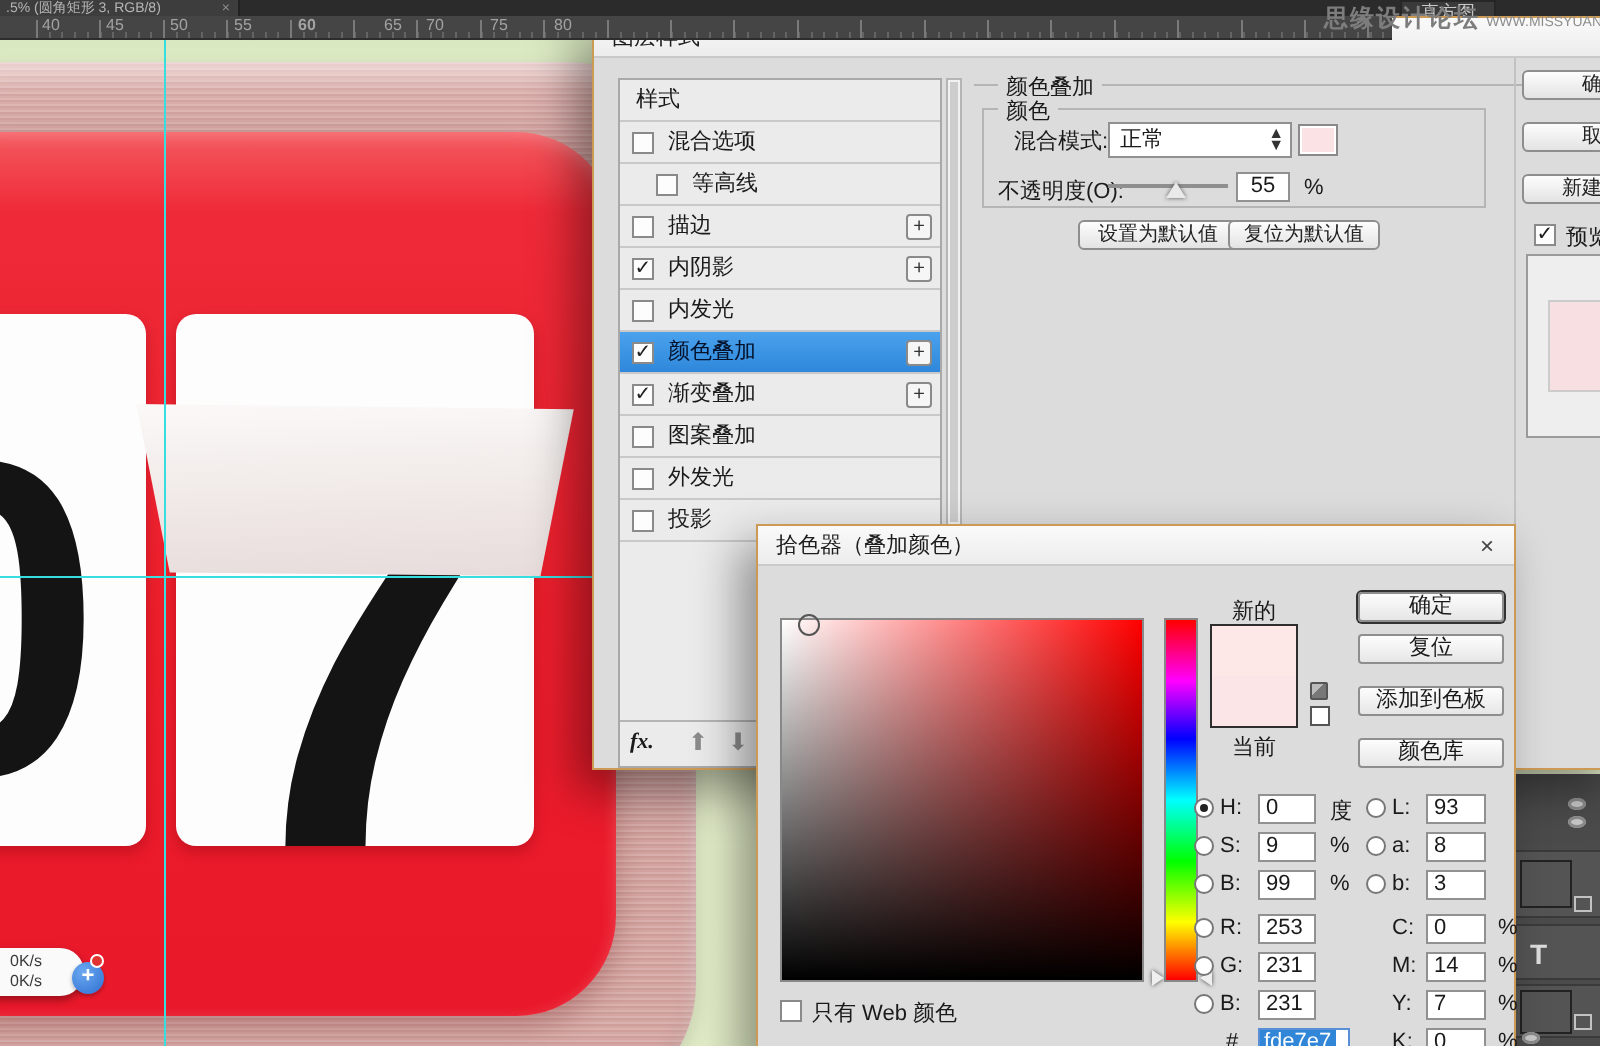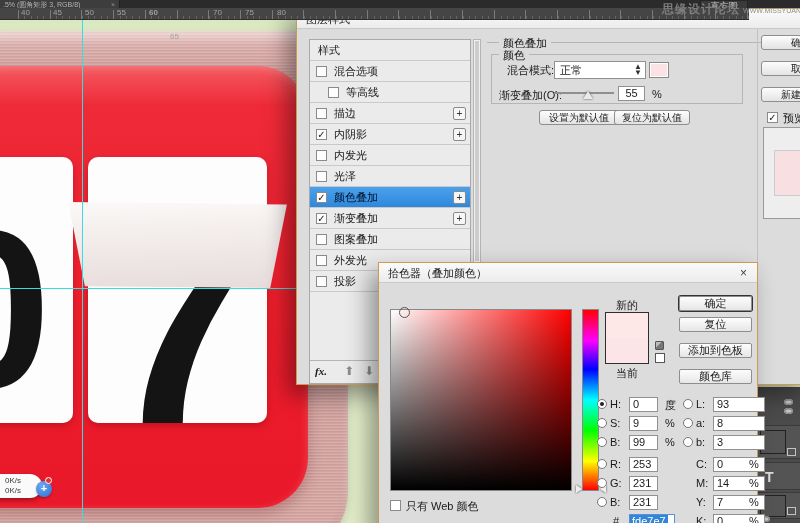--- a/index.html
+++ b/index.html
@@ -5,21 +5,21 @@
   * { margin:0; padding:0; box-sizing:border-box; }
   html,body { width:800px; height:523px; }
   body { font-family:"Liberation Sans","DejaVu Sans",sans-serif; font-size:11px; color:#1a1a1a; }
   #stage { position:relative; width:800px; height:523px; overflow:hidden; background:#3f3f3f; }
 
   
   .topbar { position:absolute; left:0; top:0; width:800px; height:8px; background:#2b2b2b; z-index:6; overflow:hidden; }
   .doc-tab { position:absolute; left:0; top:0; width:120px; height:8px; background:#3d3d3d; border-right:1px solid #222; color:#b5b5b5; font-size:7px; line-height:9px; padding-left:3px; white-space:nowrap; overflow:hidden; }
   .doc-tab .x { position:absolute; right:4px; top:0; color:#909090; font-size:7px; }
   .panel-tab { position:absolute; top:0; height:8px; background:#3a3a3a; border:1px solid #262626; border-bottom:none; color:#c8c8c8; font-size:9px; line-height:11px; text-align:center; overflow:hidden; }
-  .ruler { position:absolute; left:0; top:8px; width:749px; height:12px; background:#454545; border-bottom:1px solid #2d2d2d; z-index:6;
+  .ruler { position:absolute; left:0; top:8px; width:696px; height:12px; background:#454545; border-bottom:1px solid #2d2d2d; z-index:6;
     background-image:
       repeating-linear-gradient(90deg, #7a7a7a 0 1px, transparent 1px 31.7px),
       repeating-linear-gradient(90deg, #646464 0 1px, transparent 1px 6.35px);
     background-size:100% 9px, 100% 3px; background-position:18px bottom, 18px bottom; background-repeat:no-repeat; }
   .ruler span { position:absolute; top:0; font-size:8px; color:#a2a2a2; line-height:10px; }
 
   
   .canvas { position:absolute; left:0; top:20px; width:800px; height:503px; background:linear-gradient(180deg,#d9e8c0,#e6f0cd 30px,#e4eec9); z-index:1; overflow:hidden; }
   .pink-frame { position:absolute; left:-60px; top:11px; width:408px; height:525px; border-radius:64px;
     background:
@@ -116,21 +116,21 @@
   .gamut-sq { position:absolute; left:276px; top:90px; width:10px; height:10px; background:#fff; border:1px solid #555; }
   .cp-btn { position:absolute; left:300px; width:73px; height:15px; background:linear-gradient(180deg,#fdfdfd,#e6e6e6); border:1px solid #8e8e8e; border-radius:2px; text-align:center; line-height:13px; font-size:11px; }
   .cp-btn.def { box-shadow:0 0 0 1px #333; }
   .crow { position:absolute; left:218px; width:162px; height:16px; }
   .radio { position:absolute; left:0; top:2px; width:10px; height:10px; border:1px solid #777; border-radius:50%; background:#fff; }
   .radio.on::after { content:""; position:absolute; left:2px; top:2px; width:4px; height:4px; border-radius:50%; background:#222; }
   .r2 { left:86px; }
   .clab { position:absolute; left:13px; top:1px; width:16px; }
   .clab2 { position:absolute; left:99px; top:1px; width:16px; }
   .cin { position:absolute; left:32px; top:0; width:29px; height:15px; background:#fff; border:1px solid #919191; line-height:13px; padding-left:3px; }
-  .cin2 { position:absolute; left:116px; top:0; width:52px; height:15px; background:#fff; border:1px solid #919191; line-height:13px; padding-left:3px; }
+  .cin2 { position:absolute; left:116px; top:0; width:30px; height:15px; background:#fff; border:1px solid #919191; line-height:13px; padding-left:3px; }
   .cunit { position:absolute; left:68px; top:1px; }
   .cunit2 { position:absolute; left:152px; top:1px; }
   .hexin { position:absolute; left:32px; top:0; width:46px; height:15px; background:#fff; border:1px solid #5a8fd6; line-height:13px; }
   .hexin i { font-style:normal; background:#3186d8; color:#fff; padding:0 2px; }
   .webonly-box { position:absolute; left:11px; top:237px; width:11px; height:11px; background:#fff; border:1px solid #8a8a8a; }
   .webonly-lbl { position:absolute; left:27px; top:236px; }
 
   
   .edge-btn { position:absolute; width:80px; height:15px; line-height:13px; }
   .edge-cbx { position:absolute; left:470px; top:103px; width:11px; height:11px; background:#fdfdfd; border:1px solid #8a8a8a; font-size:10px; line-height:10px; text-align:center; }
@@ -205,24 +205,20 @@
         </div>
       <div class="srow">
           <span class="cbx">✓</span>
           <span class="lbl">内阴影</span>
           <span class="plusbox">+</span>
         </div>
       <div class="srow">
           <span class="cbx"></span>
           <span class="lbl">内发光</span>
         </div>
-      <div class="srow">
-          <span class="cbx"></span>
-          <span class="lbl">光泽</span>
-        </div>
       <div class="srow sel">
           <span class="cbx">✓</span>
           <span class="lbl">颜色叠加</span>
           <span class="plusbox">+</span>
         </div>
       <div class="srow">
           <span class="cbx">✓</span>
           <span class="lbl">渐变叠加</span>
           <span class="plusbox">+</span>
         </div>
@@ -253,21 +249,21 @@
     <div class="grp"></div>
     <span class="grp-lbl">颜色</span>
 
     <span class="fld-lbl" style="left:210px; top:54px;">混合模式:</span>
     <div class="dropdown">
       <span>正常</span>
       <span class="dd-arrows">▲<br>▼</span>
     </div>
     <div class="swatch-sm" style="background: rgb(251, 227, 229);"></div>
 
-    <span class="fld-lbl" style="left:202px; top:79px;">渐变叠加(O):</span>
+    <span class="fld-lbl" style="left:202px; top:79px;">不透明度(O):</span>
     <div class="sl-track"></div>
     <div class="sl-thumb"></div>
     <div class="val-box" style="left:321px; top:77px; width:27px; height:15px;">55</div>
     <span class="fld-lbl" style="left:355px; top:79px;">%</span>
 
     <div class="ps-btn" style="left:242px; top:101px; width:80px; height:15px; line-height:13px;">设置为默认值</div>
     <div class="ps-btn" style="left:317px; top:101px; width:76px; height:15px; line-height:13px;">复位为默认值</div>
 
     <div class="rt-strip"></div>
     <div class="ps-btn edge-btn" style="left:464px; top:26px;">确定</div>
@@ -374,21 +370,21 @@
     </div>
     <div class="panel-tab" style="left:700px; width:48px;">直方图</div>
     <div class="panel-tab" style="left:753px; width:40px;margin-top:44px;">信息</div>
   </div>
   <div class="ruler">
     <span style="left:21px;">40</span>
     <span style="left:53px;">45</span>
     <span style="left:85px;">50</span>
     <span style="left:117px;">55</span>
     <span style="left:149px;font-weight:bold;">60</span>
-    <span style="left:170px;margin-top:24px;">65</span>
+    <span style="left:192px;">65</span>
     <span style="left:213px;">70</span>
     <span style="left:245px;">75</span>
     <span style="left:277px;">80</span>
   </div>
 
   <div class="wm">
     <b>思缘设计论坛</b>
     <s>WWW.MISSYUAN.COM</s>
   </div>
 </div>

